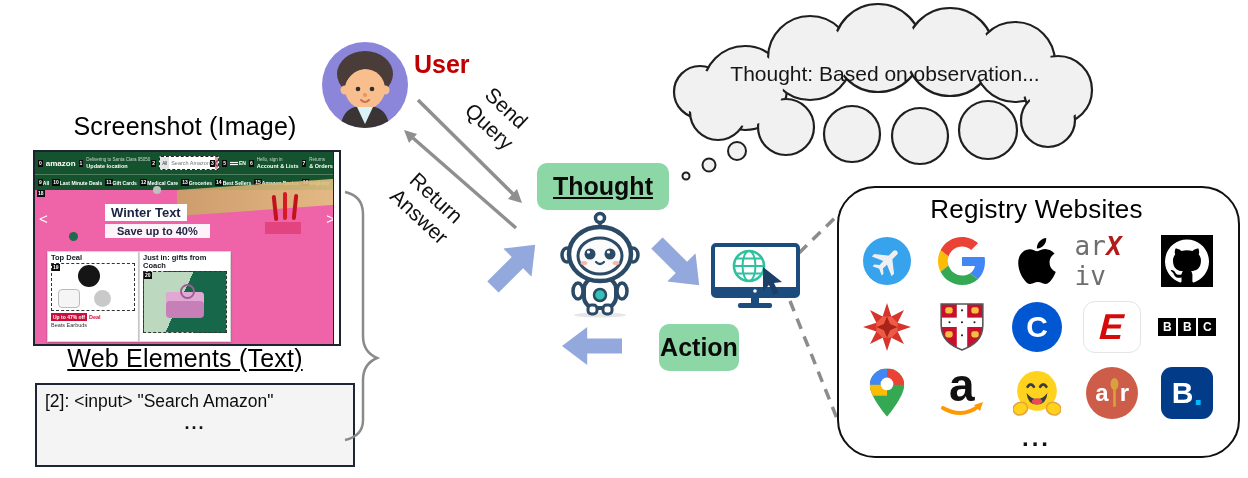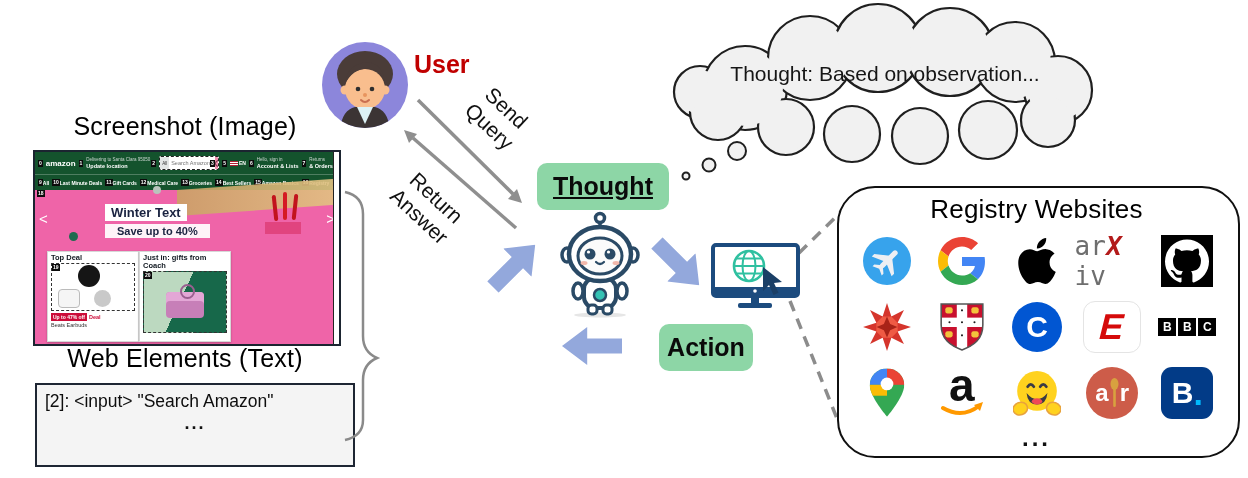--- a/index.html
+++ b/index.html
@@ -135,21 +135,21 @@
       <div class="ttl">Just in: gifts from Coach</div>
       <div class="imgbox" style="height:60px;background:linear-gradient(115deg,#bcd9c0 45%,#17684a 45%);">
         <span class="tag abs" style="left:0;top:0;">20</span>
         <div class="abs" style="left:22px;top:20px;width:38px;height:26px;background:#c77fb8;border-radius:4px;box-shadow:inset 0 9px 0 #e3a7d6;"></div>
         <div class="abs" style="left:36px;top:12px;width:11px;height:11px;border:2px solid #9a5f90;border-radius:50%;"></div>
       </div>
     </div>
     <div class="abs" style="right:0;top:0;bottom:0;width:5px;background:#fff;border-left:1px solid #222;"></div>
   </div>
 
-  <div class="abs sec-title" style="left:28px;top:344px;width:314px;">Web Elements (Text)</div>
+  <div class="abs sec-title" style="left:28px;top:344px;width:314px;text-decoration:underline;">Web Elements (Text)</div>
 
   <div class="abs" style="left:35px;top:383px;width:300px;height:72px;border:2.5px solid #1e2633;background:#f4f4f4;padding:4px 8px;box-sizing:content-box;">
     <div style="font-size:17.5px;line-height:24px;color:#0d0d0d;">[2]: &lt;input&gt; "Search Amazon"</div>
     <div style="font-size:18px;font-weight:bold;text-align:center;letter-spacing:2px;line-height:20px;">...</div>
   </div>
 
   <svg class="abs" style="left:0;top:0;" width="1248" height="478" viewBox="0 0 1248 478">
 
     <path d="M345,192 Q363,196 363,214 L363,336 Q363,352 377,358 Q363,364 363,380 L363,420 Q363,436 345,440" fill="none" stroke="#8a8a8a" stroke-width="2.5"></path>
 
@@ -232,21 +232,21 @@
   <div class="abs rot" style="left:438px;top:92px;width:120px;text-align:center;transform:rotate(43deg);font-size:21px;line-height:25px;">
     <span style="display:block;">Send</span>
     <span style="display:block;">Query</span>
   </div>
   <div class="abs rot" style="left:368px;top:182px;width:120px;text-align:center;transform:rotate(43deg);font-size:21px;line-height:25px;">
     <span style="display:block;">Return</span>
     <span style="display:block;">Answer</span>
   </div>
 
   <div class="abs gbox" style="left:537px;top:163px;width:132px;height:47px;text-decoration:underline;">Thought</div>
-  <div class="abs gbox" style="left:659px;top:324px;width:94px;height:47px;">Action</div>
+  <div class="abs gbox" style="left:659px;top:324px;width:80px;height:47px;">Action</div>
 
   <div class="abs barrow-r rot" style="left:484px;top:246px;width:60px;height:40px;transform:rotate(-45deg);"></div>
   <div class="abs barrow-r rot" style="left:648px;top:244px;width:60px;height:40px;transform:rotate(45deg);"></div>
   <div class="abs barrow-l" style="left:562px;top:327px;width:60px;height:38px;"></div>
 
   <svg class="abs" style="left:551px;top:210px;" width="98" height="108" viewBox="0 0 98 108">
     <ellipse cx="49" cy="105" rx="26" ry="2.5" fill="#e6e6e6"></ellipse>
     <circle cx="49" cy="8" r="4.5" fill="#fff" stroke="#2A4A66" stroke-width="3.5"></circle>
     <line x1="49" y1="12" x2="49" y2="21" stroke="#2A4A66" stroke-width="3.5"></line>
     <rect x="33" y="68" width="32" height="30" rx="11" fill="#fff" stroke="#2A4A66" stroke-width="4"></rect>

